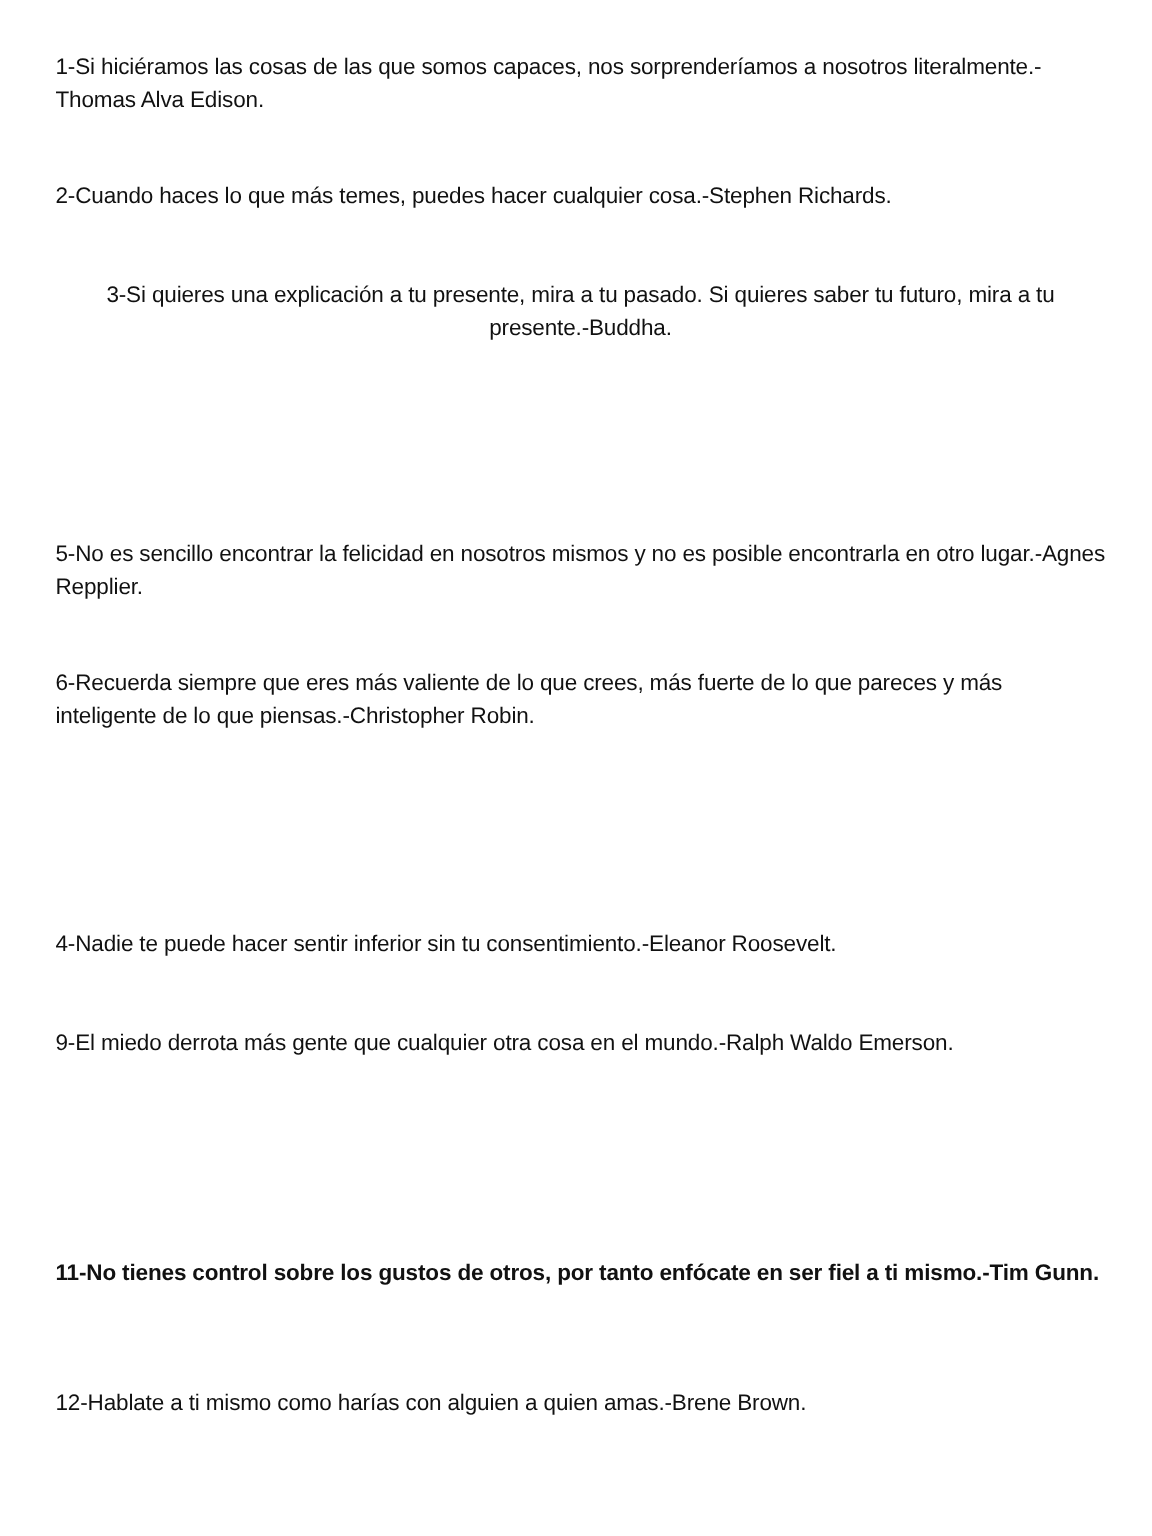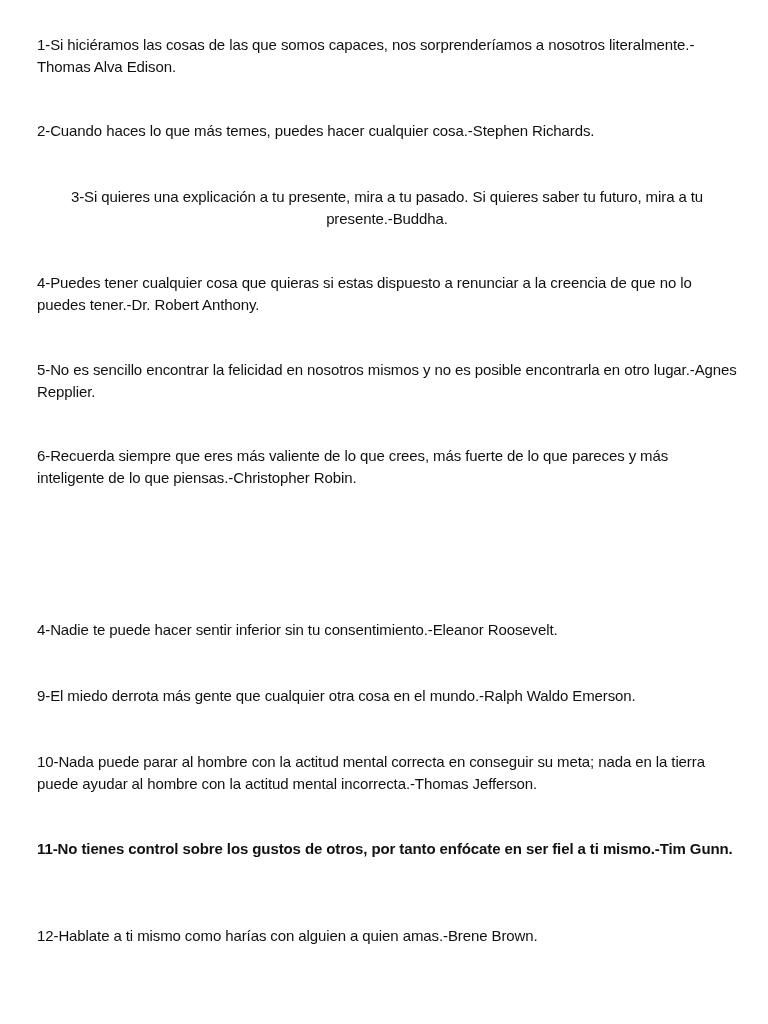--- a/index.html
+++ b/index.html
@@ -32,21 +32,19 @@
       margin: 0;
     }
   </style>
 </head>
 <body>
 
 <div class="page">
   <p class="quote" style="top:34px;">1-Si hiciéramos las cosas de las que somos capaces, nos sorprenderíamos a nosotros literalmente.-Thomas Alva Edison.</p>
   <p class="quote" style="top:120px;">2-Cuando haces lo que más temes, puedes hacer cualquier cosa.-Stephen Richards.</p>
   <p class="quote" style="top:186px;text-align:center;">3-Si quieres una explicación a tu presente, mira a tu pasado. Si quieres saber tu futuro, mira a tu presente.-Buddha.</p>
-  <p class="quote" style="top:272px;">4-Puedes tener cualquier cosa que quieras si estas dispuesto a renunciar a la creencia de que no lo puedes tener.-Dr. Robert Anthony.</p>
   <p class="quote" style="top:359px;">5-No es sencillo encontrar la felicidad en nosotros mismos y no es posible encontrarla en otro lugar.-Agnes Repplier.</p>
   <p class="quote" style="top:445px;">6-Recuerda siempre que eres más valiente de lo que crees, más fuerte de lo que pareces y más inteligente de lo que piensas.-Christopher Robin.</p>
   <p class="quote" style="top:619px;">4-Nadie te puede hacer sentir inferior sin tu consentimiento.-Eleanor Roosevelt.</p>
   <p class="quote" style="top:685px;">9-El miedo derrota más gente que cualquier otra cosa en el mundo.-Ralph Waldo Emerson.</p>
-  <p class="quote" style="top:751px;">10-Nada puede parar al hombre con la actitud mental correcta en conseguir su meta; nada en la tierra puede ayudar al hombre con la actitud mental incorrecta.-Thomas Jefferson.</p>
   <p class="quote" style="top:838px;font-weight:bold;">11-No tienes control sobre los gustos de otros, por tanto enfócate en ser fiel a ti mismo.-Tim Gunn.</p>
   <p class="quote" style="top:925px;">12-Hablate a ti mismo como harías con alguien a quien amas.-Brene Brown.</p>
 </div>
 
 </body></html>

